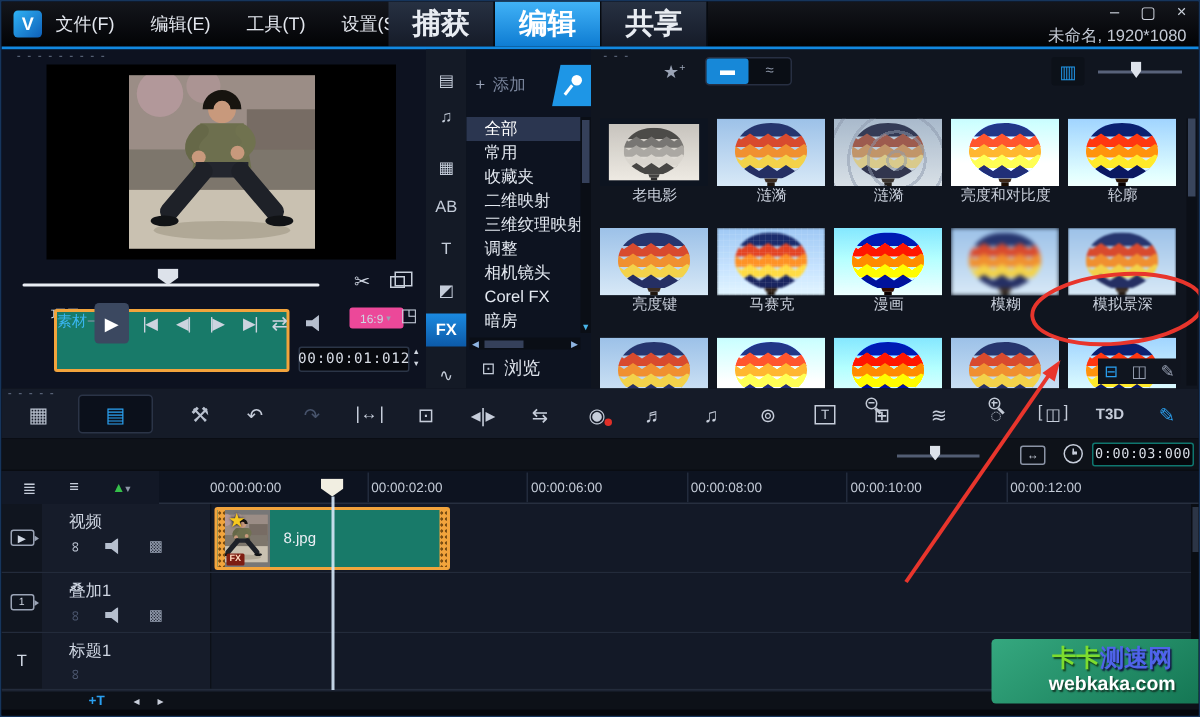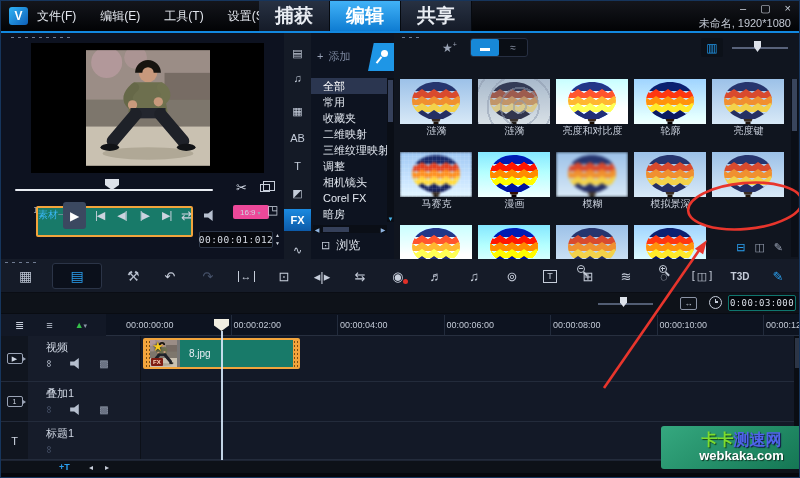--- a/index.html
+++ b/index.html
@@ -142,40 +142,40 @@
 .clockico::before{content:"";position:absolute;left:4.6px;top:1.6px;width:1.4px;height:4px;background:#c6cdda}
 .clockico::after{content:"";position:absolute;left:4.6px;top:4.4px;width:3.6px;height:1.4px;background:#c6cdda}
 .ztc{position:absolute;left:727px;top:36px;width:68px;height:16px;background:#05070c;border:1px solid #0f766e;border-radius:2px;
   font-family:"DejaVu Sans Mono",monospace;font-size:9px;color:#d8dde6;display:flex;align-items:center;justify-content:center;letter-spacing:.4px}
 
 .mgr{position:absolute;left:0;top:55px;width:105px;height:22px;background:#121826;display:flex;align-items:center;gap:22px;padding-left:14px;font-size:11px;color:#c6cdda}
 .mgr .grn{color:#35c04a;font-size:9px}
 .mgr .grn small{color:#8d96a8;font-size:7px}
 .ruler{position:absolute;left:105px;top:55px;width:695px;height:22px;background:#0d1320;border-bottom:1px solid #272f3f;display:flex;overflow:hidden;align-items:center}
 .rlabel{flex:0 0 106.5px;font-size:9px;color:#c3cad6;white-space:nowrap;border-left:1px solid #222b3c;padding-left:2px;line-height:20px}
-.rlabel:first-child{margin-left:18px;border-left:none}
+.rlabel:first-child{margin-left:32px;border-left:none}
 .phmarker{position:absolute;left:108px;top:4px;width:15px;height:12px;background:#f1eee1;clip-path:polygon(0 0,100% 0,100% 55%,50% 100%,0 55%)}
 
 .tracks{position:absolute;left:0;top:77px;width:793px}
 .trow{display:flex;border-bottom:1px solid #232b3b;position:relative}
 .trow.r1{height:46px}.trow.r2{height:40px}.trow.r3{height:38px}
 .ticol{width:27px;background:#10151f;display:flex;align-items:center;justify-content:center}
 .ttype{width:16px;height:11px;border:1px solid #9aa3b5;border-radius:2px;color:#cfd6e2;font-size:7px;display:flex;align-items:center;justify-content:center;position:relative}
 .ttype::after{content:"";position:absolute;right:-4px;top:2.5px;border-left:3.5px solid #9aa3b5;border-top:2.5px solid transparent;border-bottom:2.5px solid transparent}
 .trow.t-title .ttype{border:none;font-size:11px}
 .trow.t-title .ttype::after{display:none}
 .thead{width:113px;background:#161c2a;position:relative;border-right:1px solid #0c1018}
 .thead .tlabel{position:absolute;left:18px;top:4px;font-size:11px;color:#cfd6e2}
 .thead .sub{position:absolute;left:18px;top:22px;display:flex;align-items:center;gap:17px}
 .linkico{font-size:10px;color:#c0c8d6;transform:rotate(90deg)}
 .trow.dim-link .linkico{color:#4d5870}
 .meshico{font-size:10px;color:#98a1b3}
 .tbody{flex:1;background:#131927;position:relative}
 .trow.r3 .tbody,.trow.r3 .thead{background:#11replace}
-.clip{position:absolute;left:2px;top:2px;width:157px;height:31px;background:#187a69;border:2px solid #f2a43c;border-radius:2px;display:flex;overflow:hidden}
+.clip{position:absolute;left:2px;top:2px;width:157px;height:42px;background:#187a69;border:2px solid #f2a43c;border-radius:2px;display:flex;overflow:hidden}
 .grip{width:5px;background:#f2a43c;background-image:radial-gradient(#7a4d12 .8px,transparent .9px);background-size:3px 4px;flex:none}
 .cthumb{width:30px;height:100%;position:relative;flex:none;overflow:hidden;background:#777}
 .cthumb svg{position:absolute;inset:0;width:100%;height:100%}
 .cstar{position:absolute;left:2px;top:-1px;color:#f6c820;font-size:13px;text-shadow:0 0 2px #000}
 .cfx{position:absolute;left:1px;bottom:1px;background:#7e1d12;color:#ffd9c0;font-size:6px;font-weight:bold;padding:0 2px;line-height:8px;border-radius:1px}
 .cname{align-self:center;margin-left:9px;font-size:10px;color:#eaeef4}
 .playline{position:absolute;left:220px;top:72px;width:1.5px;height:129px;background:rgba(214,232,250,.9);z-index:5}
 .tfoot{position:absolute;left:0;top:201px;width:800px;height:13px;background:#0d1118;border-top:1px solid #1d2433;display:flex;align-items:center}
 .tfoot .addt{position:absolute;left:58px;color:#2aa0f0;font-size:9px;font-weight:bold}
 .tfoot .ar{position:absolute;font-size:8px;color:#c9cfdb}
@@ -348,20 +348,28 @@
     <span class="g-star">★<sup>+</sup></span>
     <div class="g-toggle">
       <span class="g-tbtn active">▬</span>
       <span class="g-tbtn">≈</span>
     </div>
     <div class="g-view">▥</div>
     <div class="g-slider"></div>
     <div class="g-shandle pent"></div>
     <div class="fgrid">
 
+        <div class="fcell v-oldfilm">
+          <div class="fthumb">
+            <svg viewBox="0 0 72 45" preserveAspectRatio="none">
+              <use href="#balloon-art"></use>
+            </svg>
+          </div>
+          <div class="flabel">老电影</div>
+        </div>
 
         <div class="fcell v-plain">
           <div class="fthumb">
             <svg viewBox="0 0 72 45" preserveAspectRatio="none">
               <use href="#balloon-art"></use>
             </svg>
           </div>
           <div class="flabel">涟漪</div>
         </div>
 
@@ -565,21 +573,20 @@
     <div class="ztc">0:00:03:000</div>
 
     <div class="mgr">
       <span>≣</span>
       <span>≡</span>
       <span class="grn"><span>▲</span><small>▾</small></span>
     </div>
     <div class="ruler">
       <span class="rlabel">00:00:00:00</span>
         <span class="rlabel">00:00:02:00</span>
-        <span class="rlabel">00:00:04:00</span>
         <span class="rlabel">00:00:06:00</span>
         <span class="rlabel">00:00:08:00</span>
         <span class="rlabel">00:00:10:00</span>
         <span class="rlabel">00:00:12:00</span>
     </div>
     <div class="phmarker" style="left:213px;top:60px;position:absolute"></div>
 
     <div class="tracks">
 
         <div class="trow r1 t-video">

